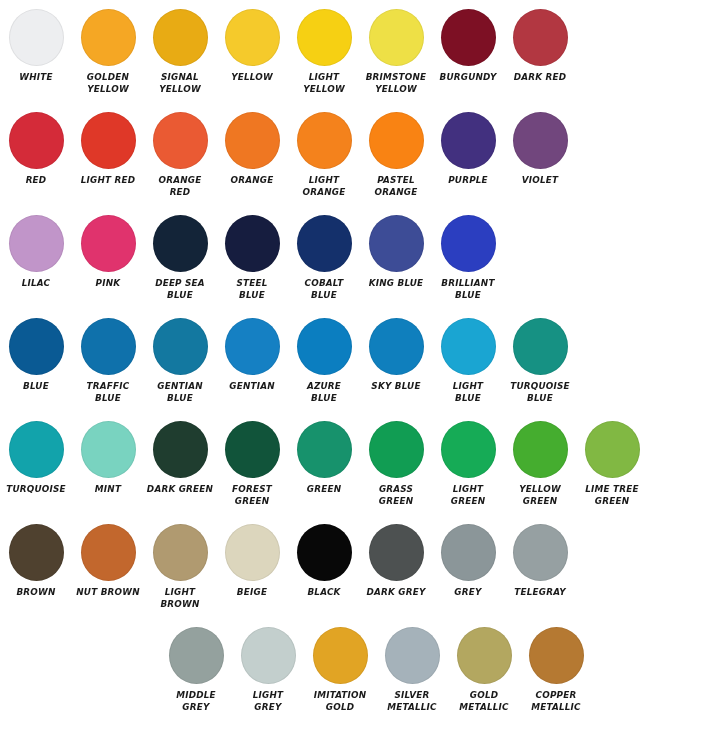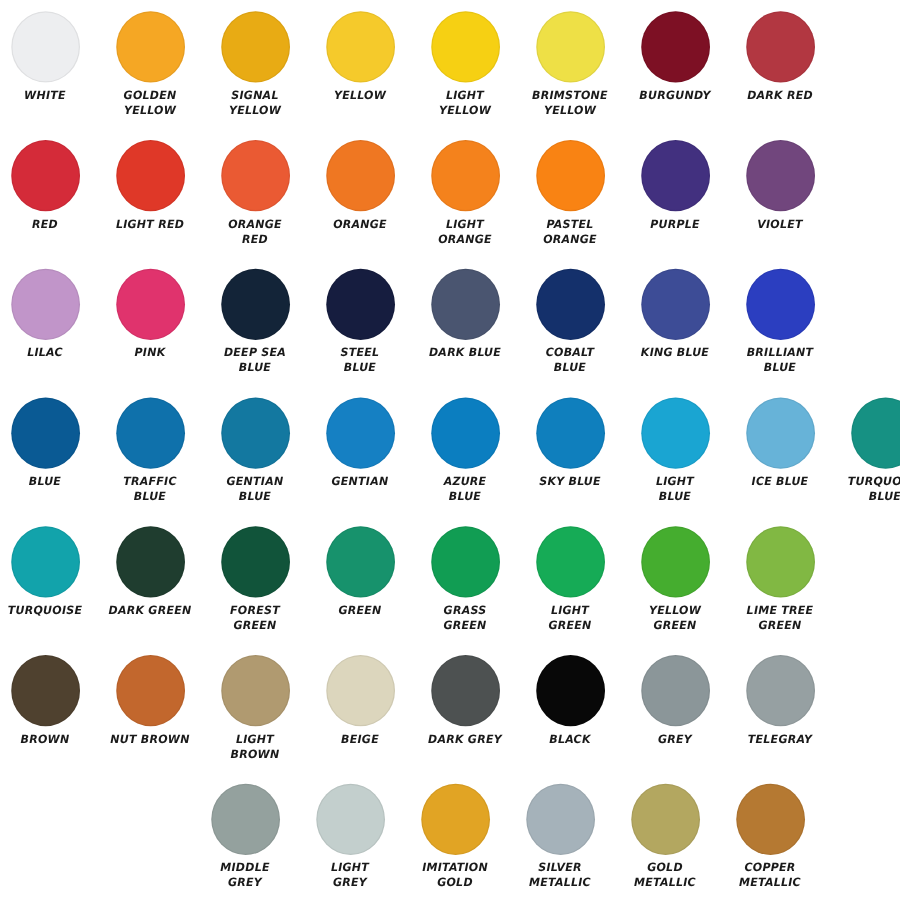--- a/index.html
+++ b/index.html
@@ -20,21 +20,20 @@
     height: 739px;
     background: #ffffff;
     box-sizing: border-box;
   }
   .row {
     display: flex;
     width: 720px;
     height: 103px;
     align-items: flex-start;
     justify-content: flex-start;
-    gap: 12px;
   }
   .row.metallic-row {
     height: 124px;
     padding-left: 160px;
     box-sizing: border-box;
   }
   .cell {
     width: 72px;
     height: 103px;
     position: relative;
@@ -164,24 +163,20 @@
         <div class="swatch ring" style="background: rgb(19, 36, 56);"></div>
         <div class="label">DEEP SEA
 BLUE</div>
       </div>
       <div class="cell">
         <div class="swatch ring" style="background: rgb(22, 29, 63);"></div>
         <div class="label">STEEL
 BLUE</div>
       </div>
       <div class="cell">
-        <div class="swatch ring" style="background: rgb(74, 85, 112);"></div>
-        <div class="label">DARK BLUE</div>
-      </div>
-      <div class="cell">
         <div class="swatch ring" style="background: rgb(20, 48, 107);"></div>
         <div class="label">COBALT
 BLUE</div>
       </div>
       <div class="cell">
         <div class="swatch ring" style="background: rgb(61, 76, 150);"></div>
         <div class="label">KING BLUE</div>
       </div>
       <div class="cell">
         <div class="swatch ring" style="background: rgb(43, 62, 192);"></div>
@@ -216,35 +211,35 @@
       <div class="cell">
         <div class="swatch ring" style="background: rgb(15, 127, 189);"></div>
         <div class="label">SKY BLUE</div>
       </div>
       <div class="cell">
         <div class="swatch ring" style="background: rgb(26, 165, 210);"></div>
         <div class="label">LIGHT
 BLUE</div>
       </div>
       <div class="cell">
-        <div class="swatch ring" style="background: rgb(103, 179, 216);"></div>
-        <div class="label">ICE BLUE</div>
-      </div>
-      <div class="cell">
         <div class="swatch ring" style="background: rgb(22, 145, 131);"></div>
         <div class="label">TURQUOISE
 BLUE</div>
       </div>
     </div>
     <div class="row">
       <div class="cell">
         <div class="swatch ring" style="background: rgb(18, 163, 171);"></div>
         <div class="label">TURQUOISE</div>
       </div>
       <div class="cell">
+        <div class="swatch ring" style="background: rgb(121, 211, 192);"></div>
+        <div class="label">MINT</div>
+      </div>
+      <div class="cell">
         <div class="swatch ring" style="background: rgb(31, 61, 47);"></div>
         <div class="label">DARK GREEN</div>
       </div>
       <div class="cell">
         <div class="swatch ring" style="background: rgb(17, 84, 58);"></div>
         <div class="label">FOREST
 GREEN</div>
       </div>
       <div class="cell">
         <div class="swatch ring" style="background: rgb(23, 146, 108);"></div>
@@ -283,26 +278,26 @@
       <div class="cell">
         <div class="swatch ring" style="background: rgb(176, 154, 112);"></div>
         <div class="label">LIGHT
 BROWN</div>
       </div>
       <div class="cell">
         <div class="swatch ring" style="background: rgb(220, 214, 189);"></div>
         <div class="label">BEIGE</div>
       </div>
       <div class="cell">
+        <div class="swatch ring" style="background: rgb(8, 8, 8);"></div>
+        <div class="label">BLACK</div>
+      </div>
+      <div class="cell">
         <div class="swatch ring" style="background: rgb(77, 81, 81);"></div>
         <div class="label">DARK GREY</div>
-      </div>
-      <div class="cell">
-        <div class="swatch ring" style="background: rgb(8, 8, 8);"></div>
-        <div class="label">BLACK</div>
       </div>
       <div class="cell">
         <div class="swatch ring" style="background: rgb(139, 150, 153);"></div>
         <div class="label">GREY</div>
       </div>
       <div class="cell">
         <div class="swatch ring" style="background: rgb(150, 160, 162);"></div>
         <div class="label">TELEGRAY</div>
       </div>
     </div>

